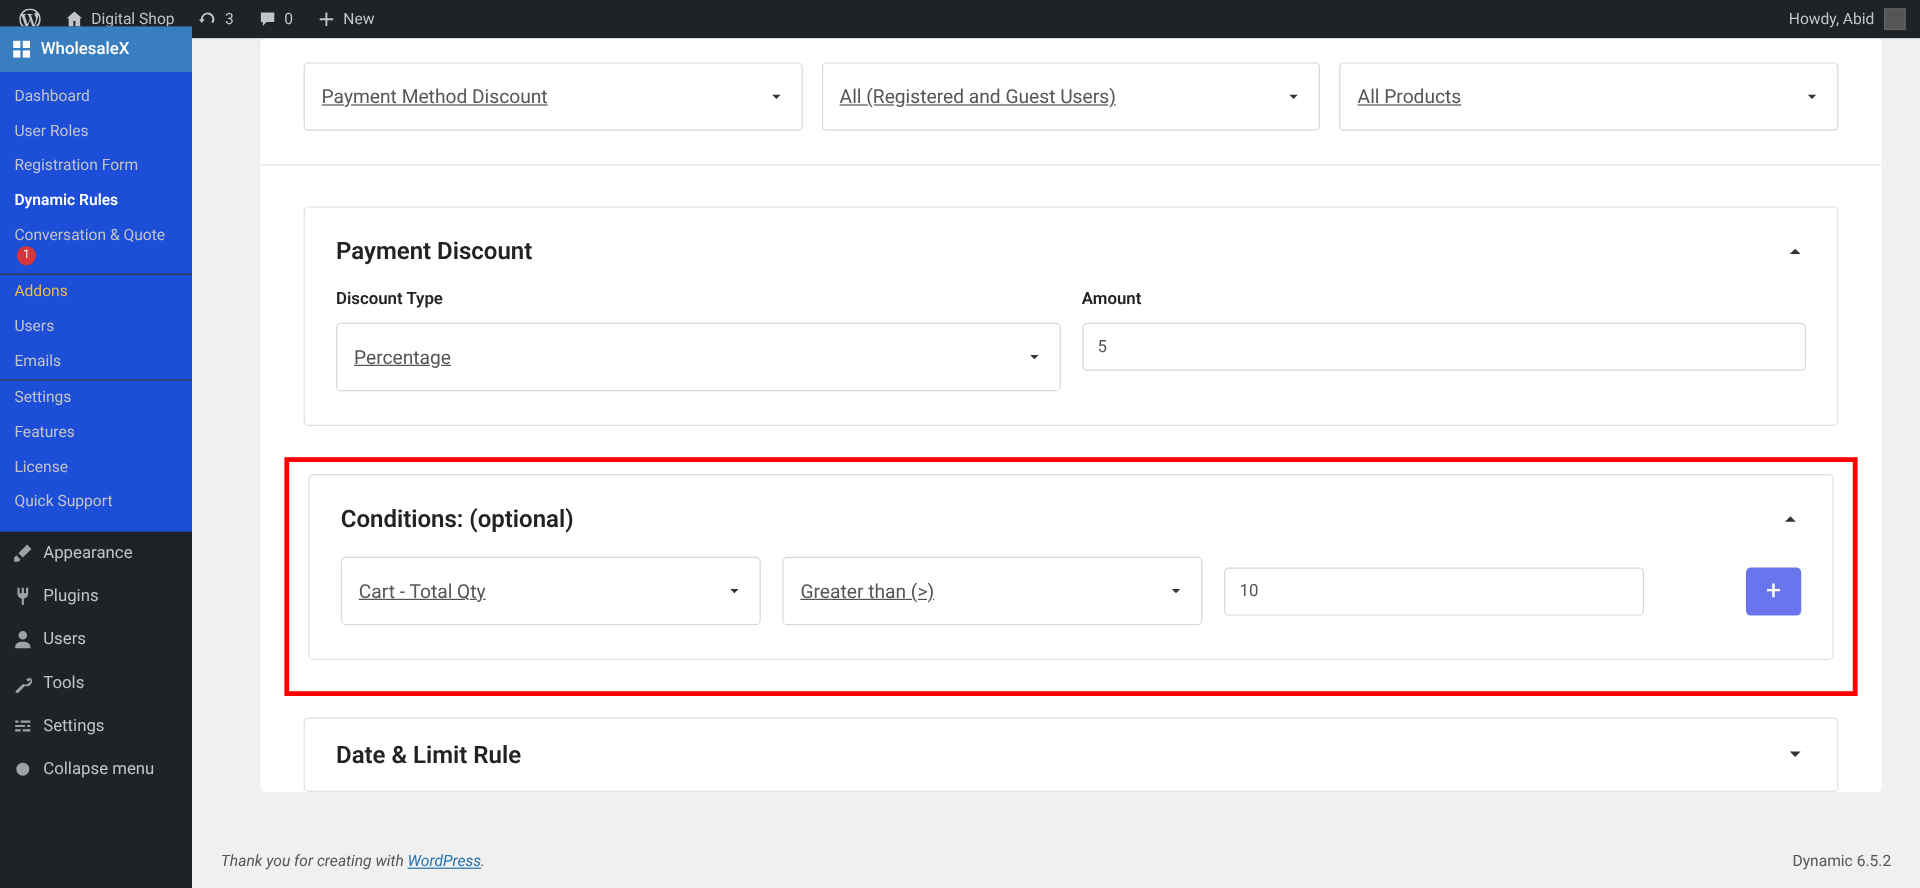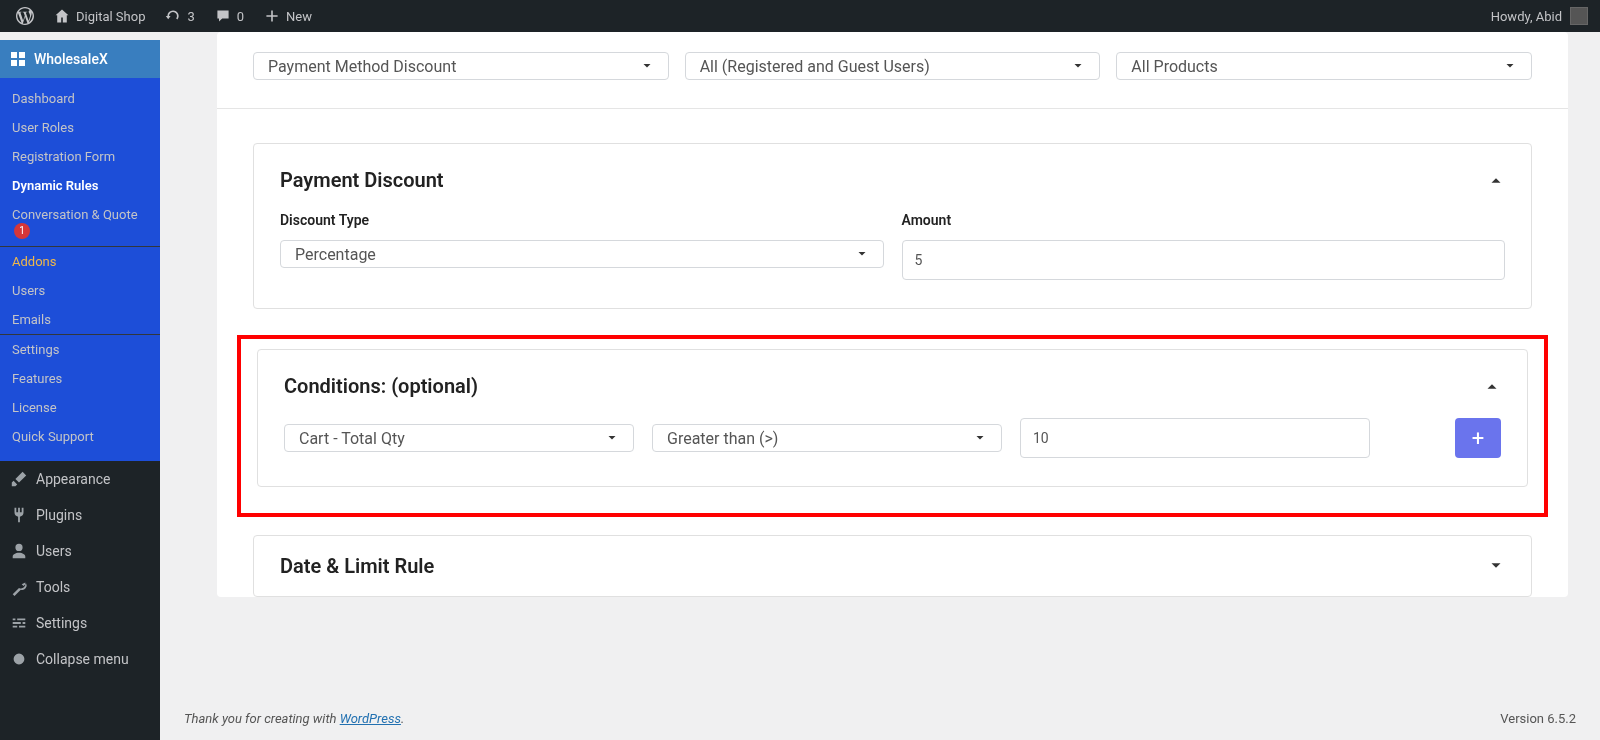--- a/index.html
+++ b/index.html
@@ -7,42 +7,42 @@
 
 
 .adminbar { position:absolute; top:0; left:0; right:0; height:32px; background:#1d2327; color:#c3c4c7; display:flex; align-items:center; padding:0 8px; font-size:13px; }
 .adminbar .left-items { display:flex; align-items:center; gap:4px; }
 .adminbar .item { display:flex; align-items:center; gap:6px; padding:0 8px; height:32px; cursor:pointer; }
 .adminbar .spacer { flex:1; }
 .adminbar .right { display:flex; align-items:center; gap:8px; padding-right:4px; }
 .adminbar .avatar { width:18px; height:18px; background:#555; border:1px solid #666; }
 
 
-.sidebar { position:absolute; top:40px; left:0; bottom:0; width:160px; background:#1d2327; color:#c3c4c7; font-size:14px; }
+.sidebar { position:absolute; top:22px; left:0; bottom:0; width:160px; background:#1d2327; color:#c3c4c7; font-size:14px; }
 .side-head { background:#397ebf; color:#fff; height:38px; display:flex; align-items:center; padding:0 10px; gap:8px; position:relative; }
 .side-head .arrow { position:absolute; right:-9px; top:50%; transform:translateY(-50%); width:0; height:0; border-top:9px solid transparent; border-bottom:9px solid transparent; border-left:9px solid #397ebf; }
 .side-sub { background:#1d4ed8; padding:6px 0 10px 0; }
 .side-sub a { display:block; padding:7px 12px; color:#c3c4c7; text-decoration:none; font-size:13px; position:relative; }
 .side-sub a.current { color:#fff; font-weight:600; }
 .side-sub .badge { display:inline-block; background:#d63638; color:#fff; font-size:10px; border-radius:9px; min-width:16px; height:16px; text-align:center; line-height:16px; margin-left:2px; }
 .side-sep { border-top:1px solid #32373c; margin:0; }
 .side-sub a.gold { color:#f0b849; }
 .side-main a { display:flex; align-items:center; gap:8px; padding:9px 10px; color:#c3c4c7; text-decoration:none; }
 .side-main .micon { width:18px; text-align:center; color:#9ca2a7; font-size:16px; }
 
 
 .content { position:absolute; top:32px; left:160px; right:0; bottom:0; overflow:auto; background:#f0f0f1; }
 .inner { background:#fff; margin:0 32px 50px 57px; padding:20px 0 0 0; border-radius:4px; }
 
 
 .toprow { display:flex; gap:16px; padding:0 36px 28px 36px; border-bottom:1px solid #e5e5e5; margin-bottom:0; }
 .toprow .sel { flex:1; }
 
 
-.sel-box { border:1px solid #d5d8dc; border-radius:4px; height:28px; display:flex; align-items:center; justify-content:space-between; padding:0 14px; color:#555; background:#fff; cursor:pointer; }
+.sel-box { border:1px solid #d5d8dc; border-radius:4px; height:57px; display:flex; align-items:center; justify-content:space-between; padding:0 14px; color:#555; background:#fff; cursor:pointer;text-decoration:underline; }
 .sel-box .chev { color:#555; }
 
 
 .panel { border:1px solid #e0e0e0; border-radius:4px; margin:34px 36px 0 36px; padding:24px 26px 28px 26px; position:relative; }
 .panel-title { font-size:20px; font-weight:600; color:#222; margin-bottom:20px; display:flex; align-items:center; justify-content:space-between; }
 .panel-title .chev-up { color:#444; cursor:pointer; }
 
 .fields { display:flex; gap:18px; }
 .field { flex:1; }
 .field-label { font-size:14px; font-weight:600; color:#222; margin-bottom:12px; }
@@ -318,15 +318,15 @@
         </span>
       </div>
     </div>
 
   </div>
 
   <div class="footer">
     <div>
       <span>Thank you for creating with </span><a href="#">WordPress</a><span>.</span>
     </div>
-    <div class="ver">Version 6.5.2</div>
+    <div class="ver">Dynamic 6.5.2</div>
   </div>
 </div>
 
 </body></html>

